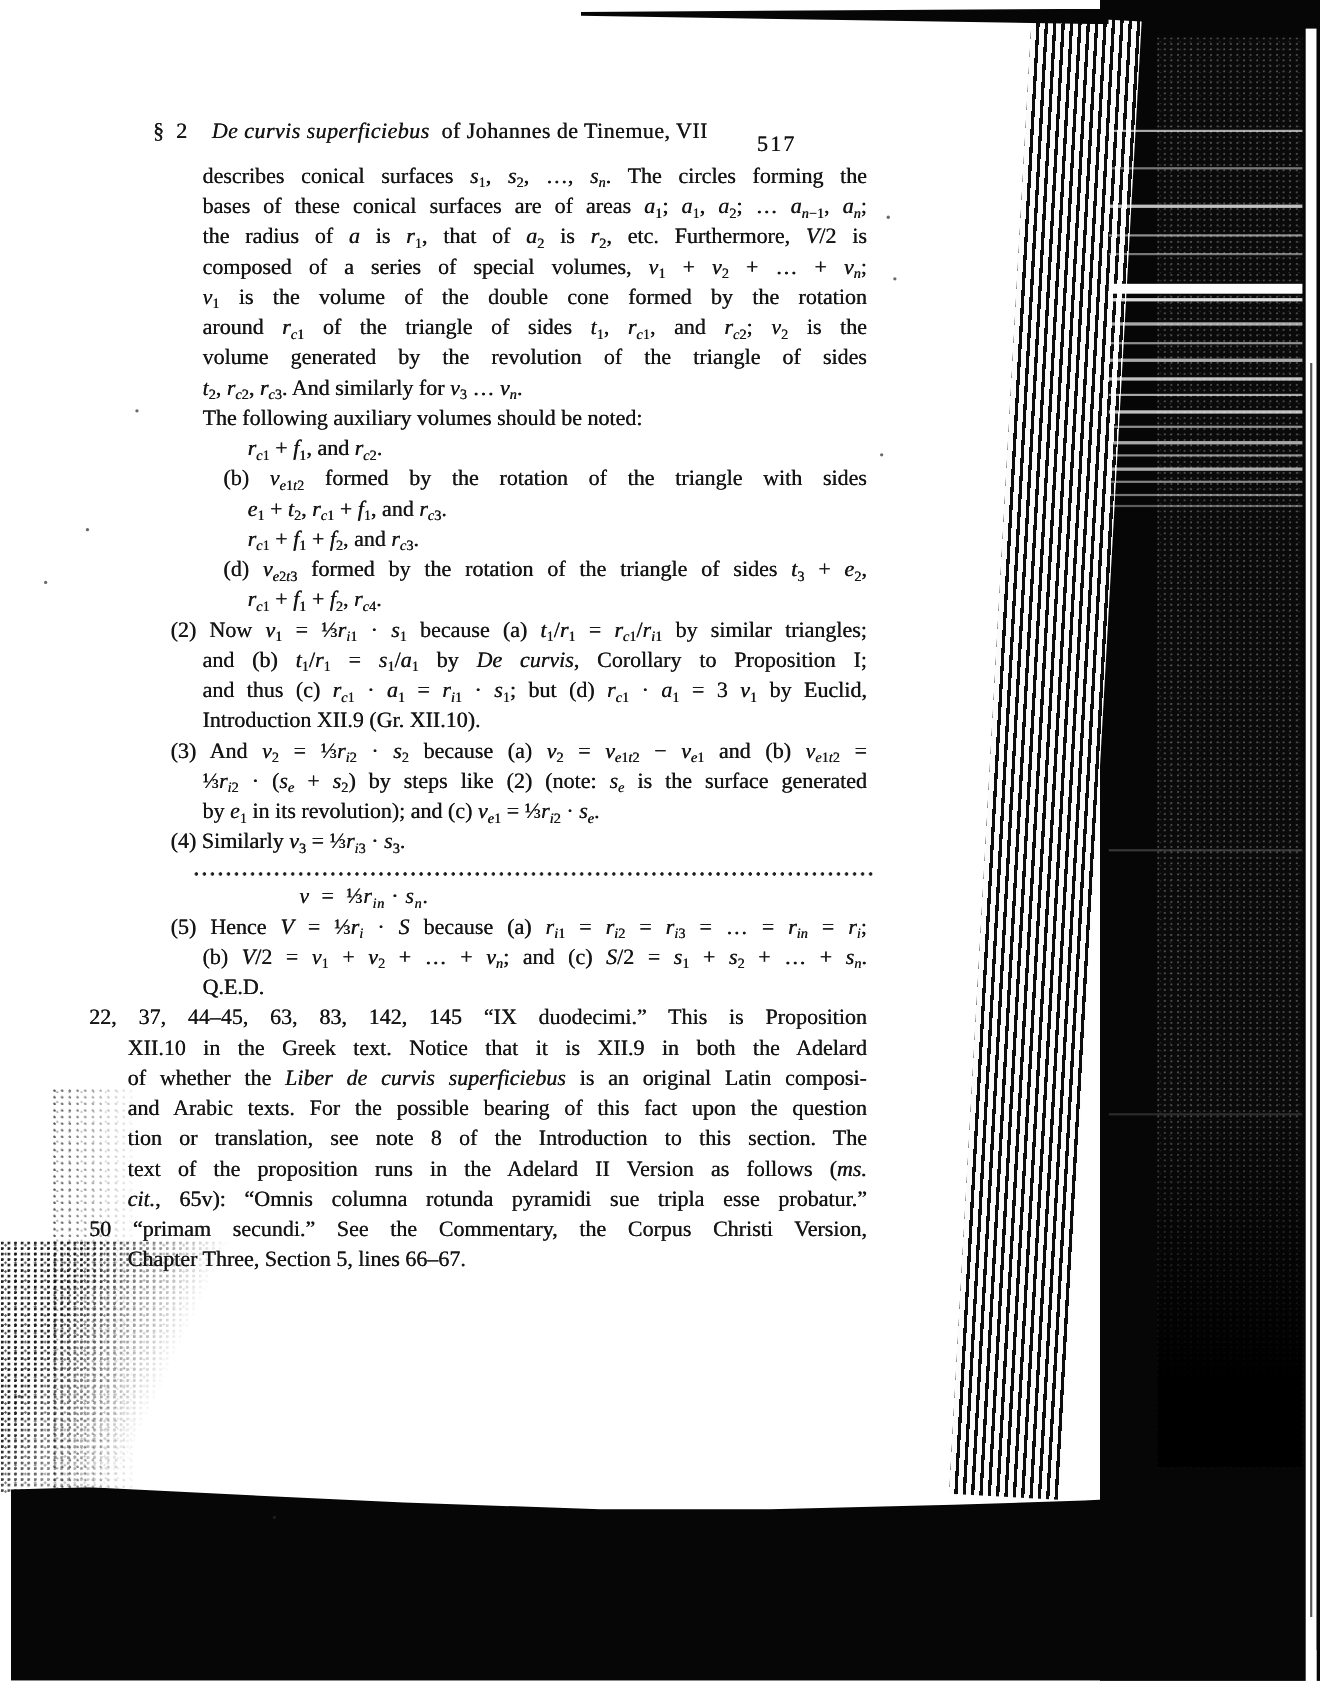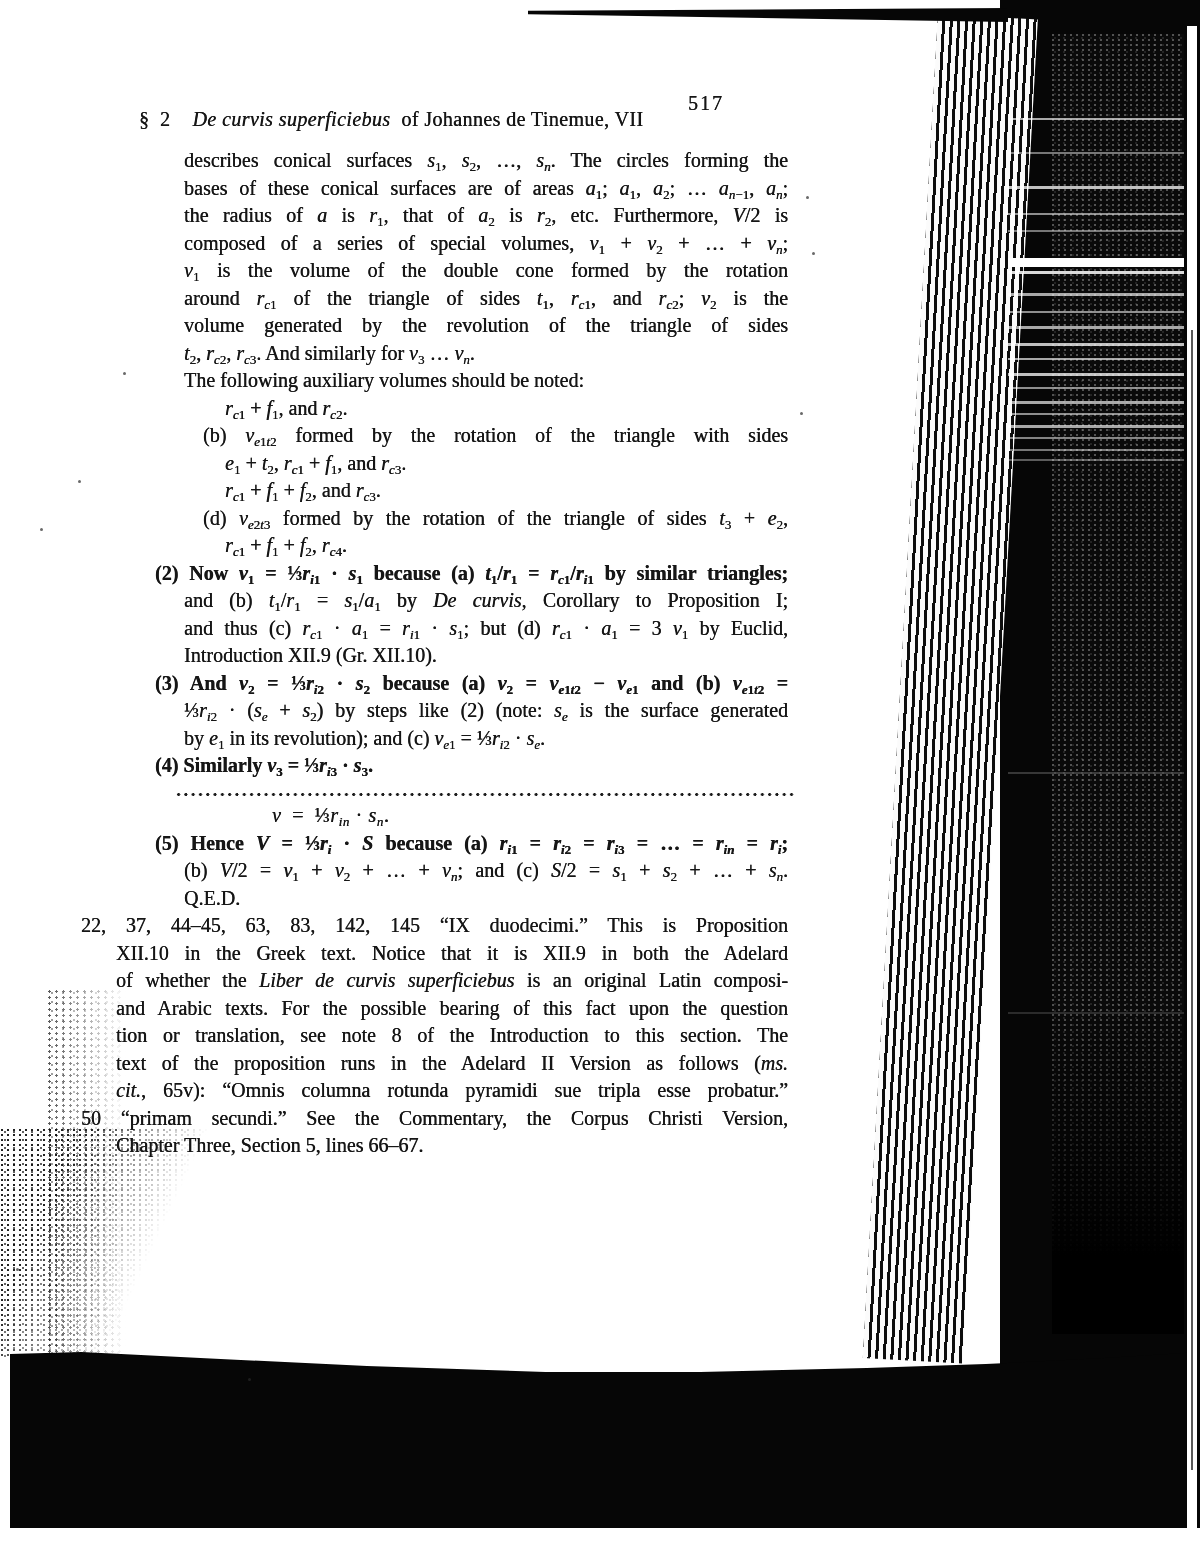--- a/index.html
+++ b/index.html
@@ -13,30 +13,30 @@
     overflow:hidden;font-family:"Liberation Serif",serif;color:var(--ink);
   }
   
   .header{
     position:absolute;top:108px;left:139px;font-size:20px;height:28px;
     white-space:nowrap;letter-spacing:.4px;text-shadow:.35px 0 0 currentColor;
   }
   .header .sec{letter-spacing:3px;}
   .header .title-i{font-style:italic;margin-left:14px;}
   .pageno{
-    position:absolute;top:92px;left:688px;font-size:20px;letter-spacing:2px;
+    position:absolute;top:120px;left:688px;font-size:20px;letter-spacing:2px;
     text-shadow:.35px 0 0 currentColor;
   }
   #lines{
     position:absolute;top:147px;left:184px;width:604px;
     font-size:20px;line-height:27.5px;text-shadow:.35px 0 0 currentColor;
   }
   .line{height:27.5px;overflow:hidden;white-space:normal;}
   .line.j{text-align:justify;text-align-last:justify;-moz-text-align-last:justify;}
-  .line.num{margin-left:-29px;font-weight:bold;}
+  .line.num{margin-left:-29px;}
   .line.la{margin-left:19px;}
   .line.lc{margin-left:41px;}
   .line.f1{margin-left:-103px;}
   .line.fc{margin-left:-68px;}
   .line.vx{margin-left:88px;letter-spacing:.6px;}
   .line i{font-style:italic;}
   .line sub{font-size:13px;line-height:0;vertical-align:-4px;}
   .dots-row{height:22.5px;overflow:hidden;margin-left:-8px;width:618px;}
   .dotline{
     margin-top:12px;height:5px;

